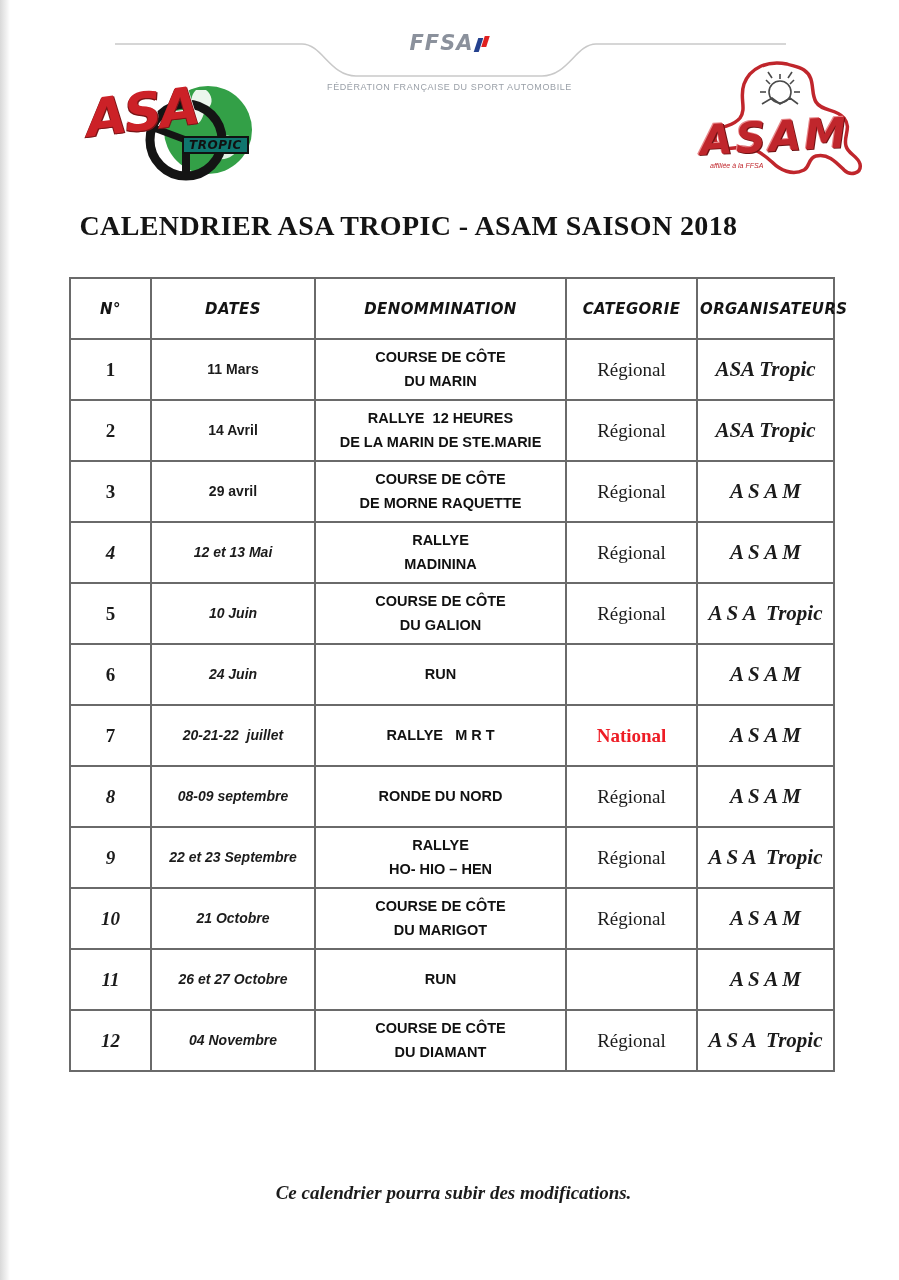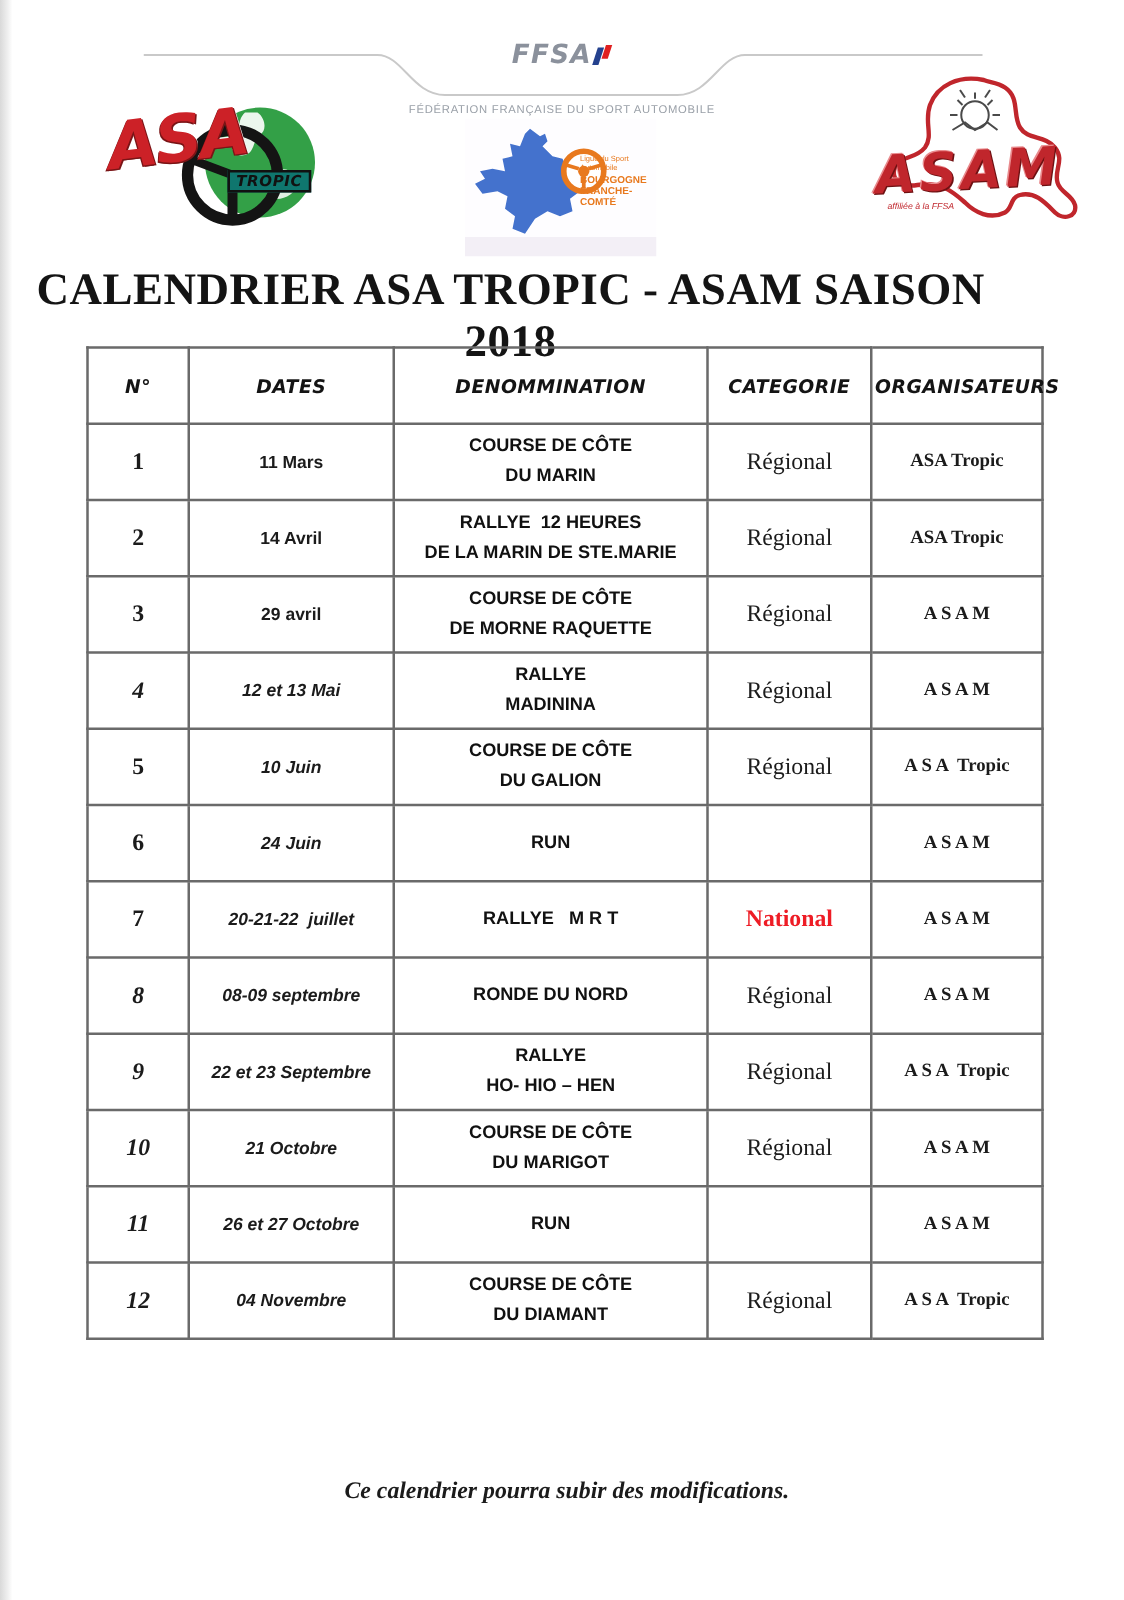--- a/index.html
+++ b/index.html
@@ -70,21 +70,21 @@
   }
   .asam-tag {
     position:absolute; left:18px; top:104px;
     font-family:"Liberation Sans", sans-serif; font-style:italic;
     font-size:7px; color:#c0262c;
   }
   
   .title {
     position:absolute; left:0; top:210px; width:817px; text-align:center;
     font-family:"Liberation Serif", serif; font-weight:bold;
-    font-size:36px; letter-spacing:0.4px; color:#141414;
+    font-size:28px; letter-spacing:0.4px; color:#141414;
   }
   .footer {
     position:absolute; left:4px; top:1182px; width:899px; text-align:center;
     font-family:"Liberation Serif", serif; font-weight:bold; font-style:italic;
     font-size:19px; color:#1b1b1b;
   }
   
   table.cal {
     position:absolute; left:69px; top:277px; width:764px;
     border-collapse:collapse; table-layout:fixed;
@@ -106,22 +106,23 @@
     white-space:pre; line-height:1.5;border-radius:26px;
   }
   td.c-denom {
     font-family:"Liberation Sans", sans-serif; font-weight:bold; font-size:14.5px;
     line-height:1.6; color:#111;
   }
   td.c-denom div { white-space:pre; }
   td.c-cat { font-family:"Liberation Serif", serif; font-size:19px; }
   td.c-cat.red { color:#ee1c25; font-weight:bold; }
   td.c-org {
-    font-family:"Liberation Serif", serif; font-weight:bold; font-size:15px;
+    font-family:"Liberation Serif", serif; font-weight:bold; font-size:21px;
     white-space:pre;
+    font-style:italic;
   }
   td.it { font-style:italic; }
 </style>
 </head>
 <body>
 
 <div class="page">
   <div class="scan-edge"></div>
 
   <div class="banner">
@@ -140,37 +141,20 @@
       <g stroke="#141414" fill="none">
         <circle cx="102" cy="64" r="36" stroke-width="9"></circle>
         <line x1="102" y1="64" x2="102" y2="100" stroke-width="8"></line>
         <line x1="102" y1="64" x2="70" y2="52" stroke-width="7"></line>
       </g>
     </svg>
     <div class="asa-word">ASA</div>
     <div class="tropic-badge">TROPIC</div>
   </div>
 
-  <div class="logo-ligue">
-    <svg width="153" height="110" viewBox="0 0 153 110">
-      <path d="M 52,8 L 60,14 L 64,12 L 66,18 L 62,22 L 70,30 L 78,32 L 82,40 L 92,42 L 88,50 L 92,58 L 84,64 L 86,74 L 76,78 L 66,74 L 56,80 L 48,92 L 38,88 L 40,78 L 32,72 L 34,62 L 26,58 L 14,60 L 8,52 L 16,48 L 12,42 L 22,40 L 32,42 L 30,32 L 38,30 L 36,20 L 44,22 L 48,12 Z" fill="#4472cd"></path>
-      <g>
-        <circle cx="95" cy="42" r="16" fill="#ffffff" stroke="#e8791e" stroke-width="4.5"></circle>
-        <circle cx="95" cy="42" r="4.5" fill="#e8791e"></circle>
-        <line x1="95" y1="46" x2="95" y2="56" stroke="#e8791e" stroke-width="3"></line>
-        <line x1="91" y1="40" x2="81" y2="37" stroke="#e8791e" stroke-width="3"></line>
-        <line x1="99" y1="40" x2="109" y2="37" stroke="#e8791e" stroke-width="3"></line>
-      </g>
-    </svg>
-    <div class="ligue-text">
-      <div class="l1">Ligue du Sport Automobile</div>
-      <div class="l2">BOURGOGNE</div>
-      <div class="l3">FRANCHE-COMTÉ</div>
-    </div>
-  </div>
 
   <div class="logo-asam">
     <svg width="190" height="142" viewBox="0 0 190 142">
       <path d="M 95,6 C 75,2 58,10 52,26 C 47,40 55,50 48,60 C 40,70 28,66 24,76 C 20,86 30,92 42,90 C 60,87 70,95 80,104 C 88,112 100,118 112,112 C 118,109 116,100 124,98 C 136,95 144,104 152,112 C 158,118 170,116 168,106 C 166,98 156,96 154,88 C 151,78 160,70 152,60 C 144,50 130,54 124,44 C 118,34 124,20 112,12 C 106,8 100,8 95,6 Z" fill="#ffffff" stroke="#c0262c" stroke-width="3.5" stroke-linejoin="round"></path>
       <g stroke="#4a4a4a" stroke-width="1.6" fill="none">
         <circle cx="88" cy="34" r="11" fill="#ffffff"></circle>
         <line x1="88" y1="16" x2="88" y2="21"></line>
           <line x1="74" y1="22" x2="78" y2="26"></line>
         <line x1="102" y1="22" x2="98" y2="26"></line>
           <line x1="68" y1="34" x2="74" y2="34"></line>

